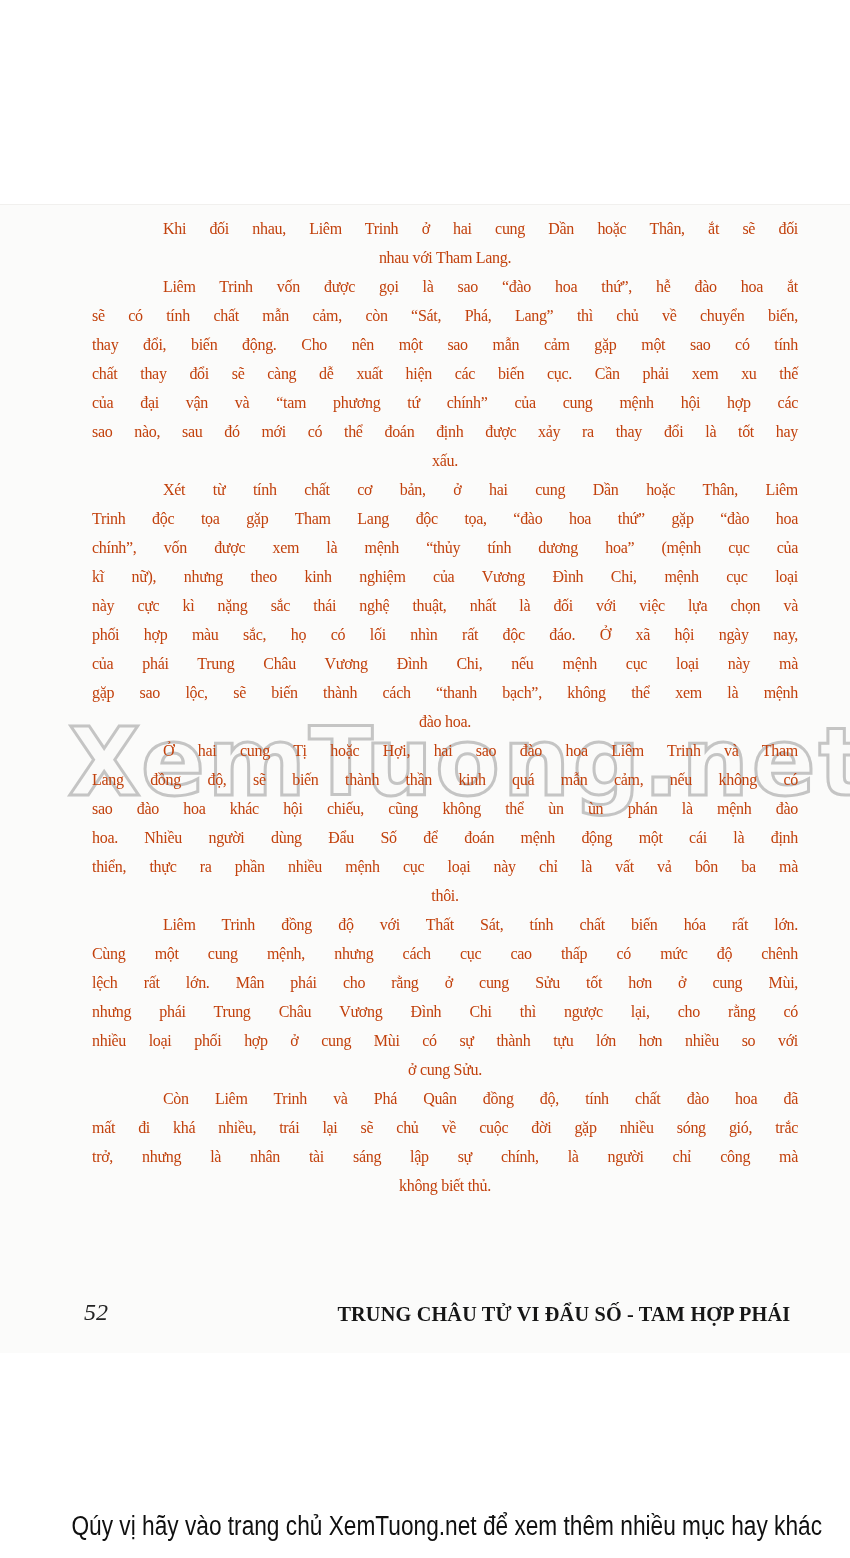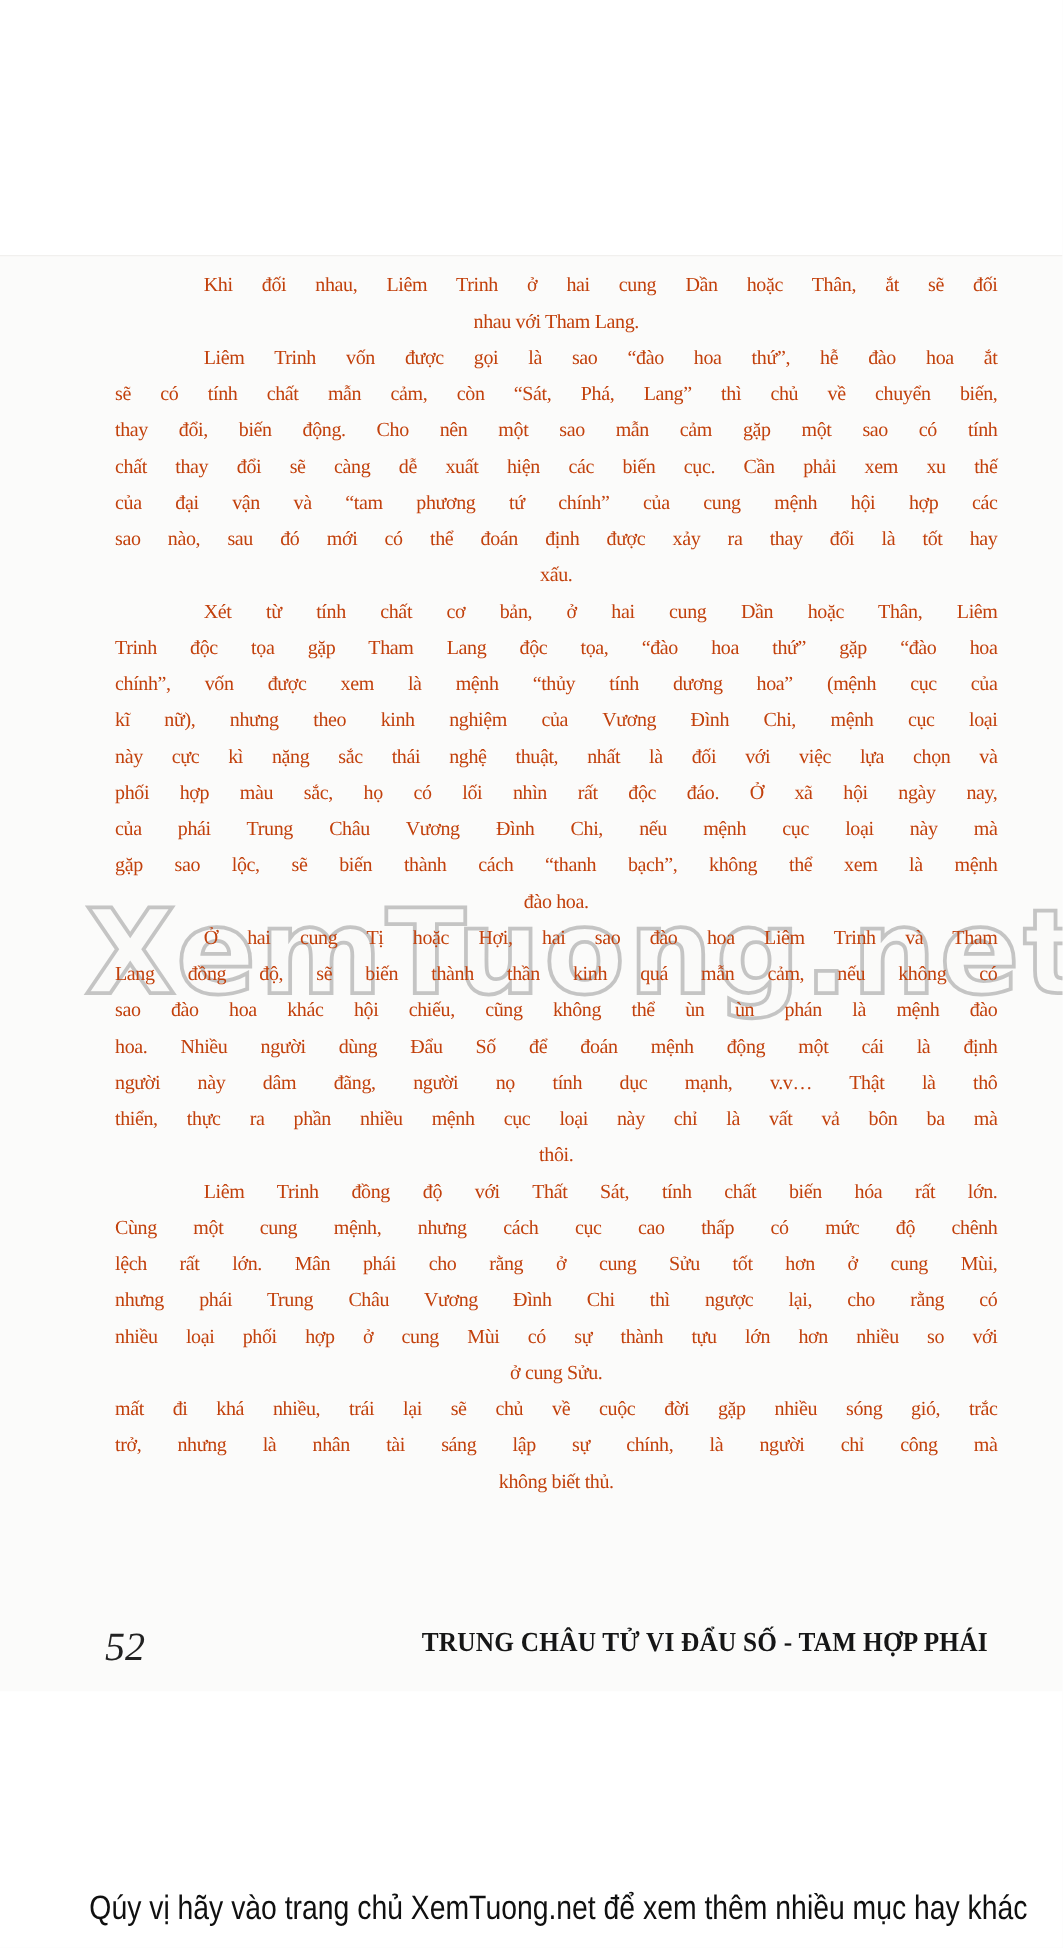--- a/index.html
+++ b/index.html
@@ -30,21 +30,21 @@
   }
   .line::after{content:"";display:inline-block;width:100%;height:0;}
   .line.first{padding-left:71px;}
   .line.last{text-align:center;}
   .line.last::after{content:none;}
   .page-footer{
     position:absolute;left:84px;top:1297px;width:706px;height:34px;z-index:2;
   }
   .page-number{
     position:absolute;left:0;top:2px;
-    font-size:32px;font-style:italic;color:#222;
+    font-size:24px;font-style:italic;color:#222;
   }
   .running-title{
     position:absolute;right:0;top:4px;
     font-size:22px;font-weight:bold;color:#161616;
     white-space:nowrap;letter-spacing:0.2px;
     transform:scaleX(0.92);transform-origin:100% 50%;
   }
   .bottom-caption{
     position:absolute;left:0;top:1504px;width:850px;height:48px;z-index:2;
     text-align:center;
@@ -86,33 +86,33 @@
       <div class="line">phối hợp màu sắc, họ có lối nhìn rất độc đáo. Ở xã hội ngày nay,</div>
       <div class="line">của phái Trung Châu Vương Đình Chi, nếu mệnh cục loại này mà</div>
       <div class="line">gặp sao lộc, sẽ biến thành cách “thanh bạch”, không thể xem là mệnh</div>
       <div class="line last">đào hoa.</div>
     </div>
     <div class="para">
       <div class="line first">Ở hai cung Tị hoặc Hợi, hai sao đào hoa Liêm Trinh và Tham</div>
       <div class="line">Lang đồng độ, sẽ biến thành thần kinh quá mẫn cảm, nếu không có</div>
       <div class="line">sao đào hoa khác hội chiếu, cũng không thể ùn ùn phán là mệnh đào</div>
       <div class="line">hoa. Nhiều người dùng Đẩu Số để đoán mệnh động một cái là định</div>
-      <div class="line">người này dâm đãng, người nọ tính dục mạnh, v.v… Thật là thô</div>
       <div class="line">thiển, thực ra phần nhiều mệnh cục loại này chỉ là vất vả bôn ba mà</div>
       <div class="line last">thôi.</div>
     </div>
     <div class="para">
       <div class="line first">Liêm Trinh đồng độ với Thất Sát, tính chất biến hóa rất lớn.</div>
       <div class="line">Cùng một cung mệnh, nhưng cách cục cao thấp có mức độ chênh</div>
       <div class="line">lệch rất lớn. Mân phái cho rằng ở cung Sửu tốt hơn ở cung Mùi,</div>
       <div class="line">nhưng phái Trung Châu Vương Đình Chi thì ngược lại, cho rằng có</div>
       <div class="line">nhiều loại phối hợp ở cung Mùi có sự thành tựu lớn hơn nhiều so với</div>
       <div class="line last">ở cung Sửu.</div>
     </div>
     <div class="para">
+      <div class="line first">Còn Liêm Trinh và Phá Quân đồng độ, tính chất đào hoa đã</div>
       <div class="line">mất đi khá nhiều, trái lại sẽ chủ về cuộc đời gặp nhiều sóng gió, trắc</div>
       <div class="line">trở, nhưng là nhân tài sáng lập sự chính, là người chỉ công mà</div>
       <div class="line last">không biết thủ.</div>
     </div>
   </div>
 
 <div class="page-footer">
   <div class="page-number">52</div>
   <div class="running-title">TRUNG CHÂU TỬ VI ĐẨU SỐ - TAM HỢP PHÁI</div>
 </div>

